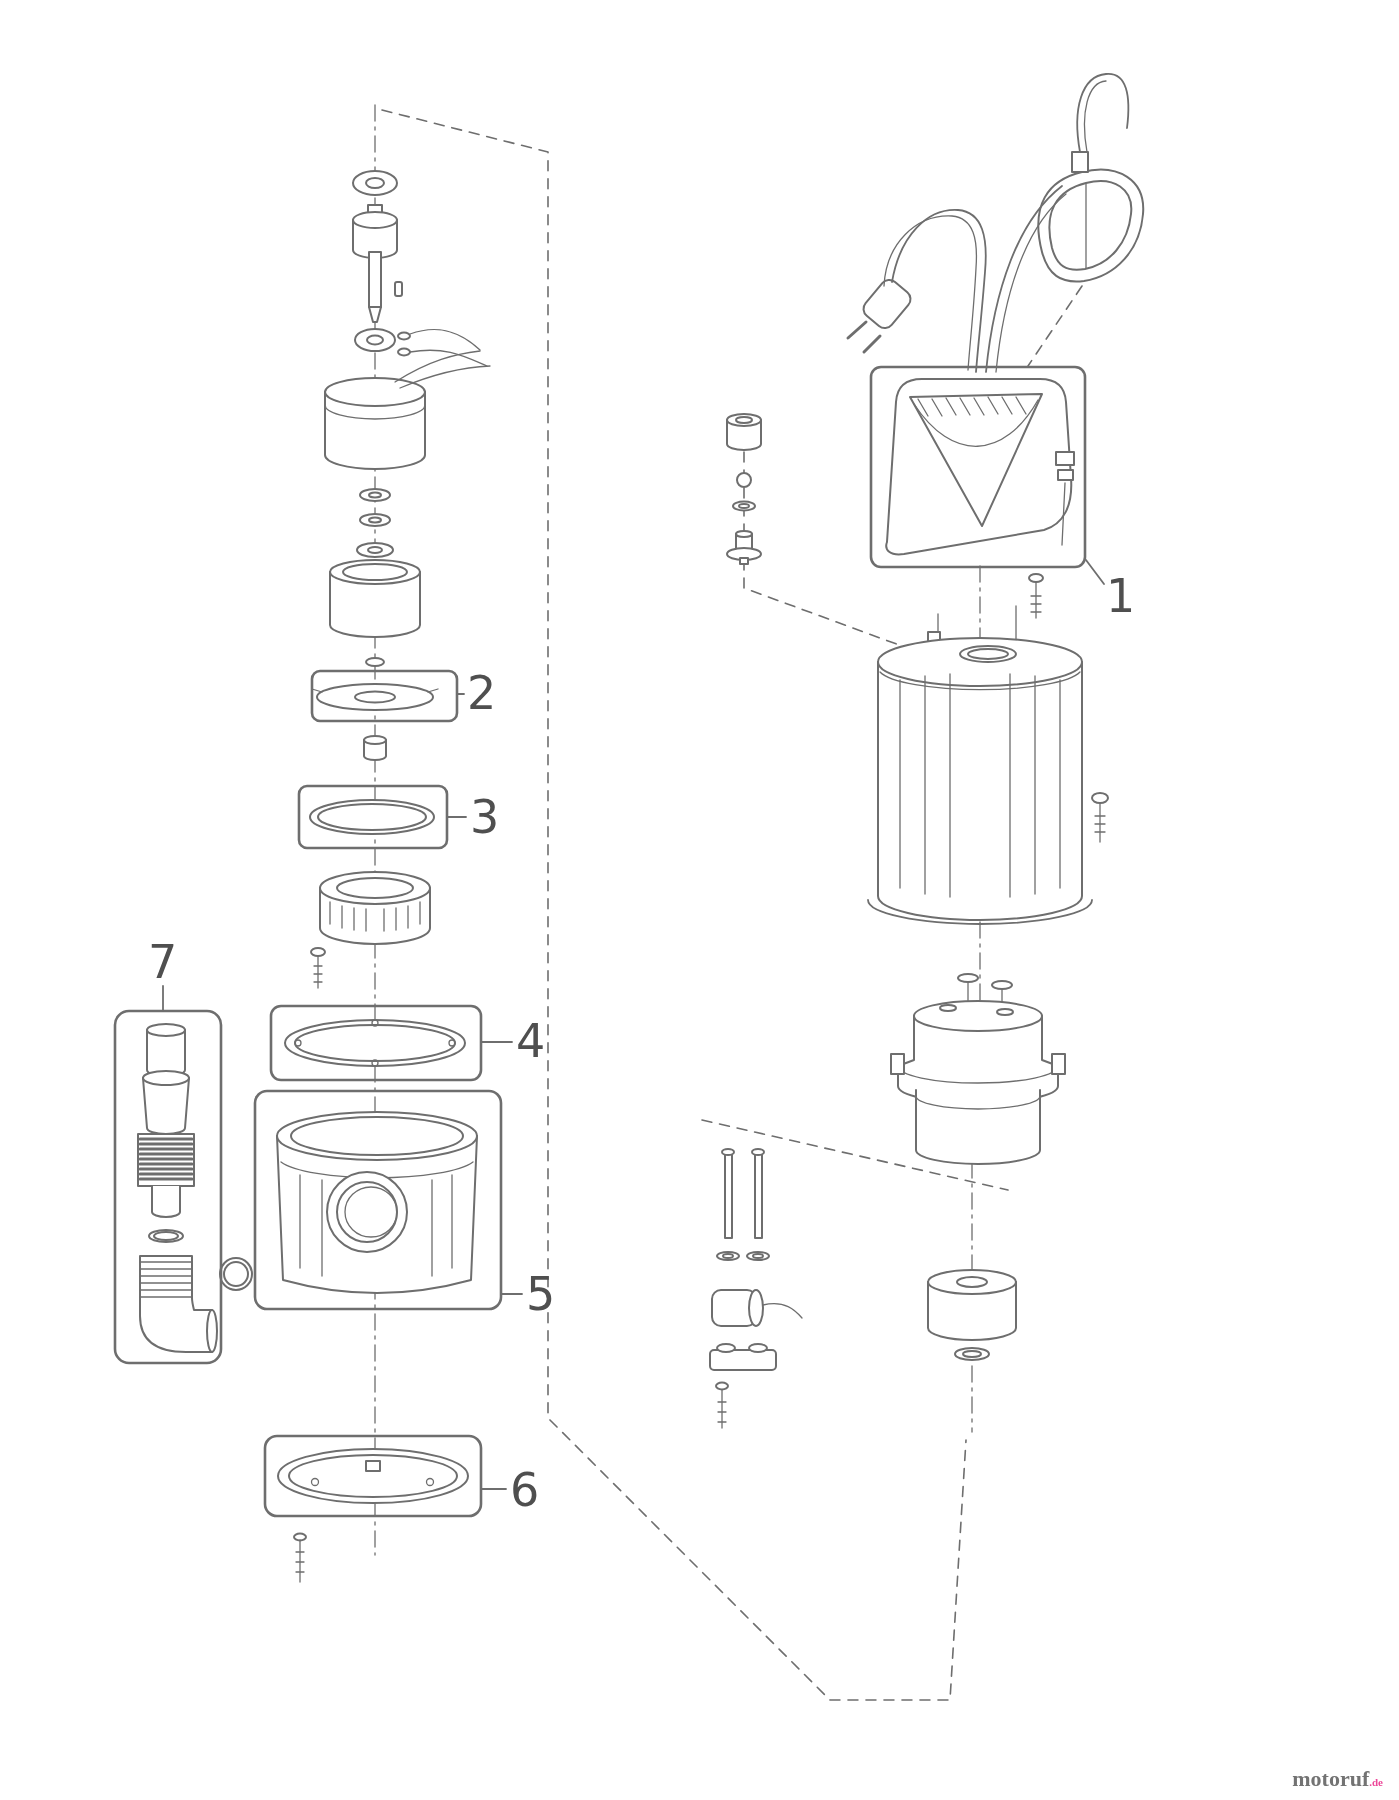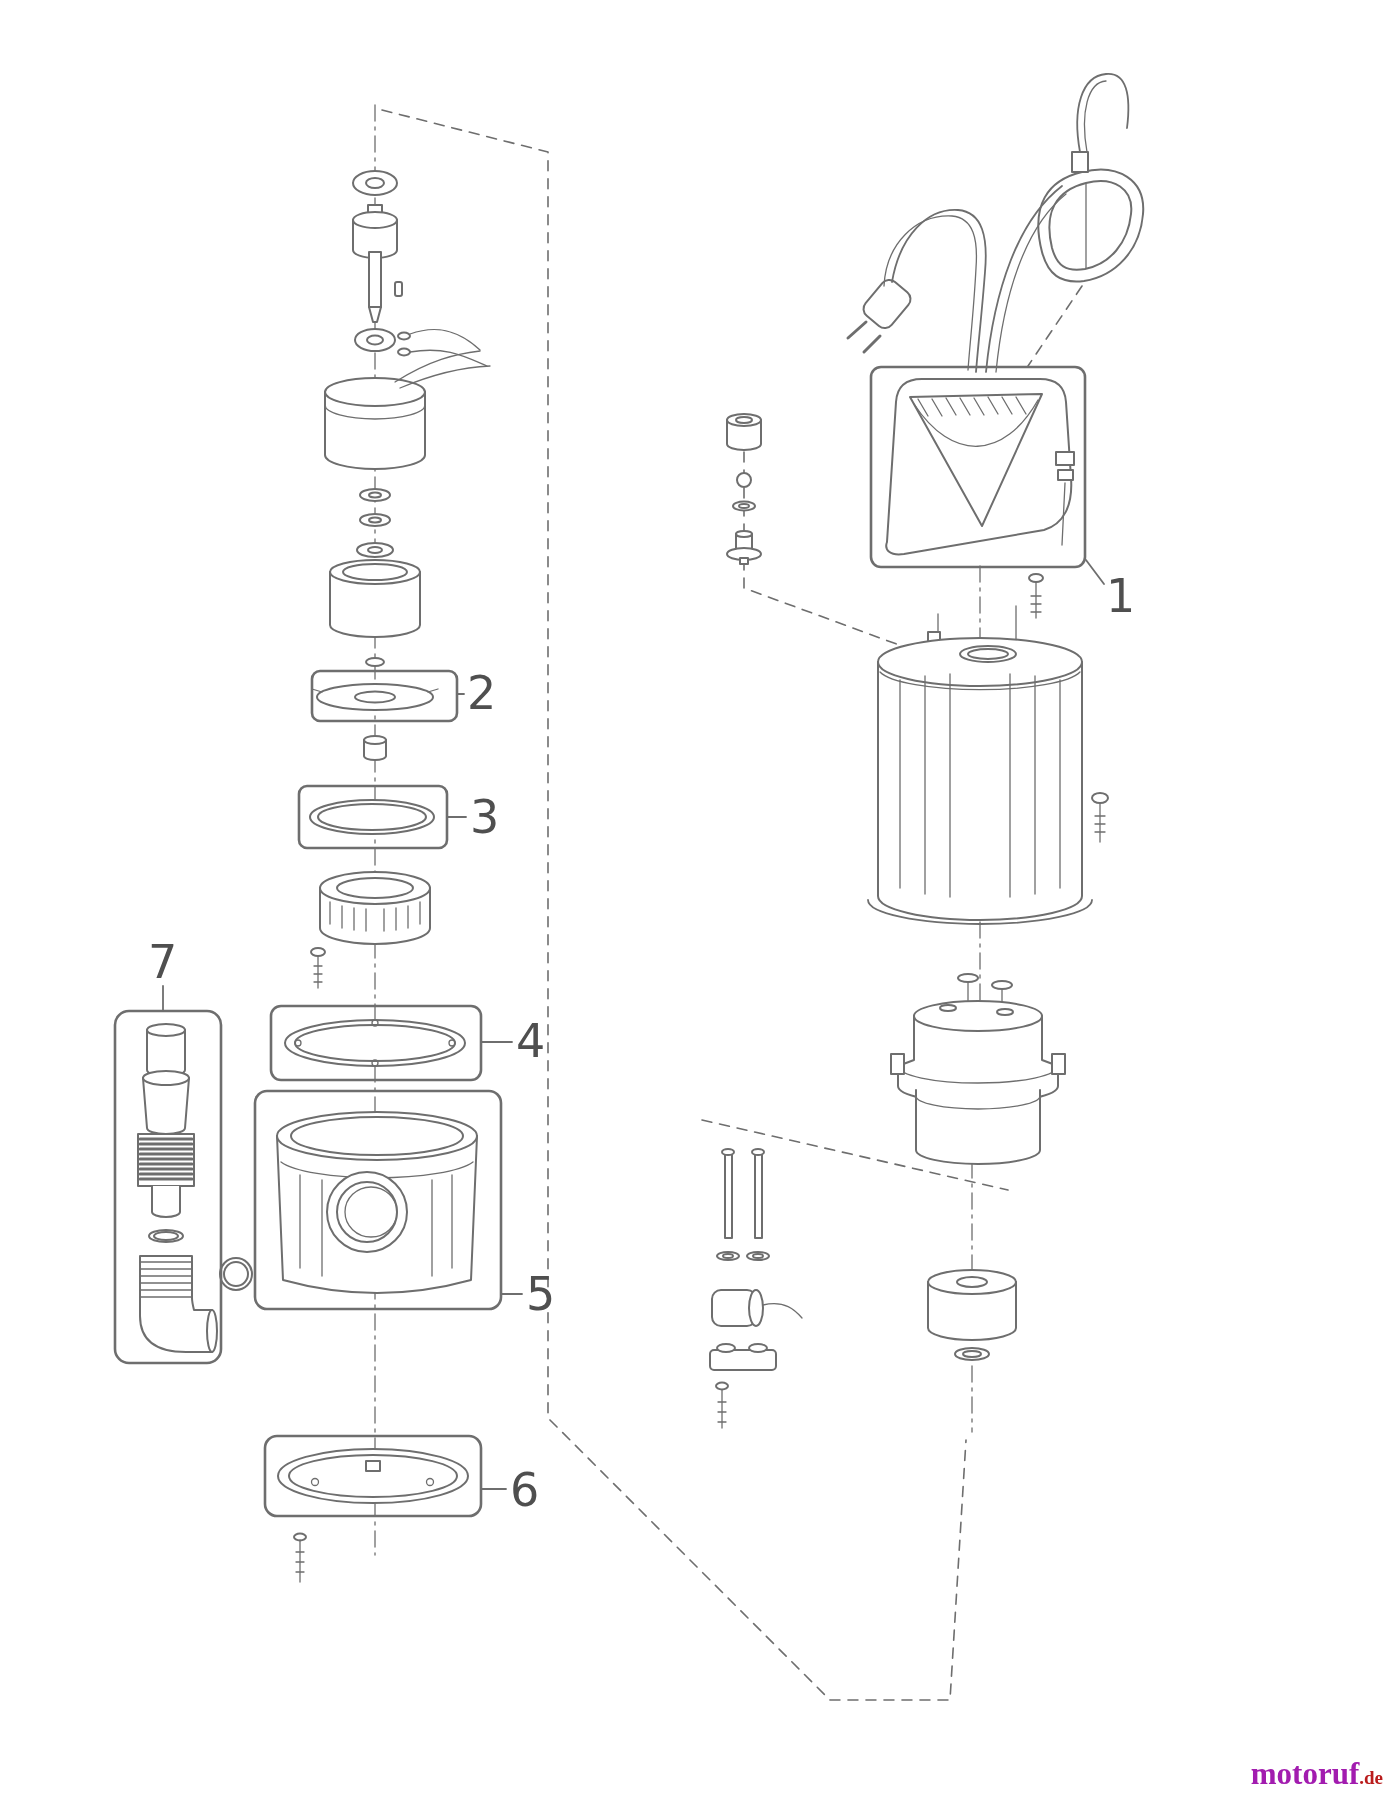--- a/index.html
+++ b/index.html
@@ -9,22 +9,22 @@
            stroke:#6e6e6e;fill:none;stroke-width:2;stroke-linecap:round;stroke-linejoin:round;}
   #diagram .w{fill:#ffffff;}
   #diagram .box{fill:none;stroke-width:2.6;}
   #diagram .thin{stroke-width:1.3;}
   #diagram .med{stroke-width:1.8;}
   #diagram .thick{stroke-width:3;}
   #diagram .dash{stroke-dasharray:10 8;stroke-width:1.6;}
   #diagram .dashdot{stroke-dasharray:16 6 3 6;stroke-width:1.3;}
   #diagram .callout{fill:#4f4f4f;stroke:none;font-family:"DejaVu Sans",sans-serif;font-size:46px;}
   .logo{position:absolute;right:16px;bottom:8px;font-family:"Liberation Serif",serif;font-weight:bold;}
-  .logo .name{color:#a21caf;font-size:31px;}
-  .logo .tld{color:#b91c1c;font-size:19px;}
+  .logo .name{color:#737373;font-size:22px;}
+  .logo .tld{color:#ec4899;font-size:11px;}
 </style>
 </head>
 <body>
 
 <div class="canvas">
 <svg id="diagram" width="1399" height="1800" viewBox="0 0 1399 1800">
 
   <g>
     <path class="dashdot" d="M375 105 V1555"></path>
     <path class="dash" d="M382 110 L548 152 V1418 L830 1700 H950 L966 1440"></path>

